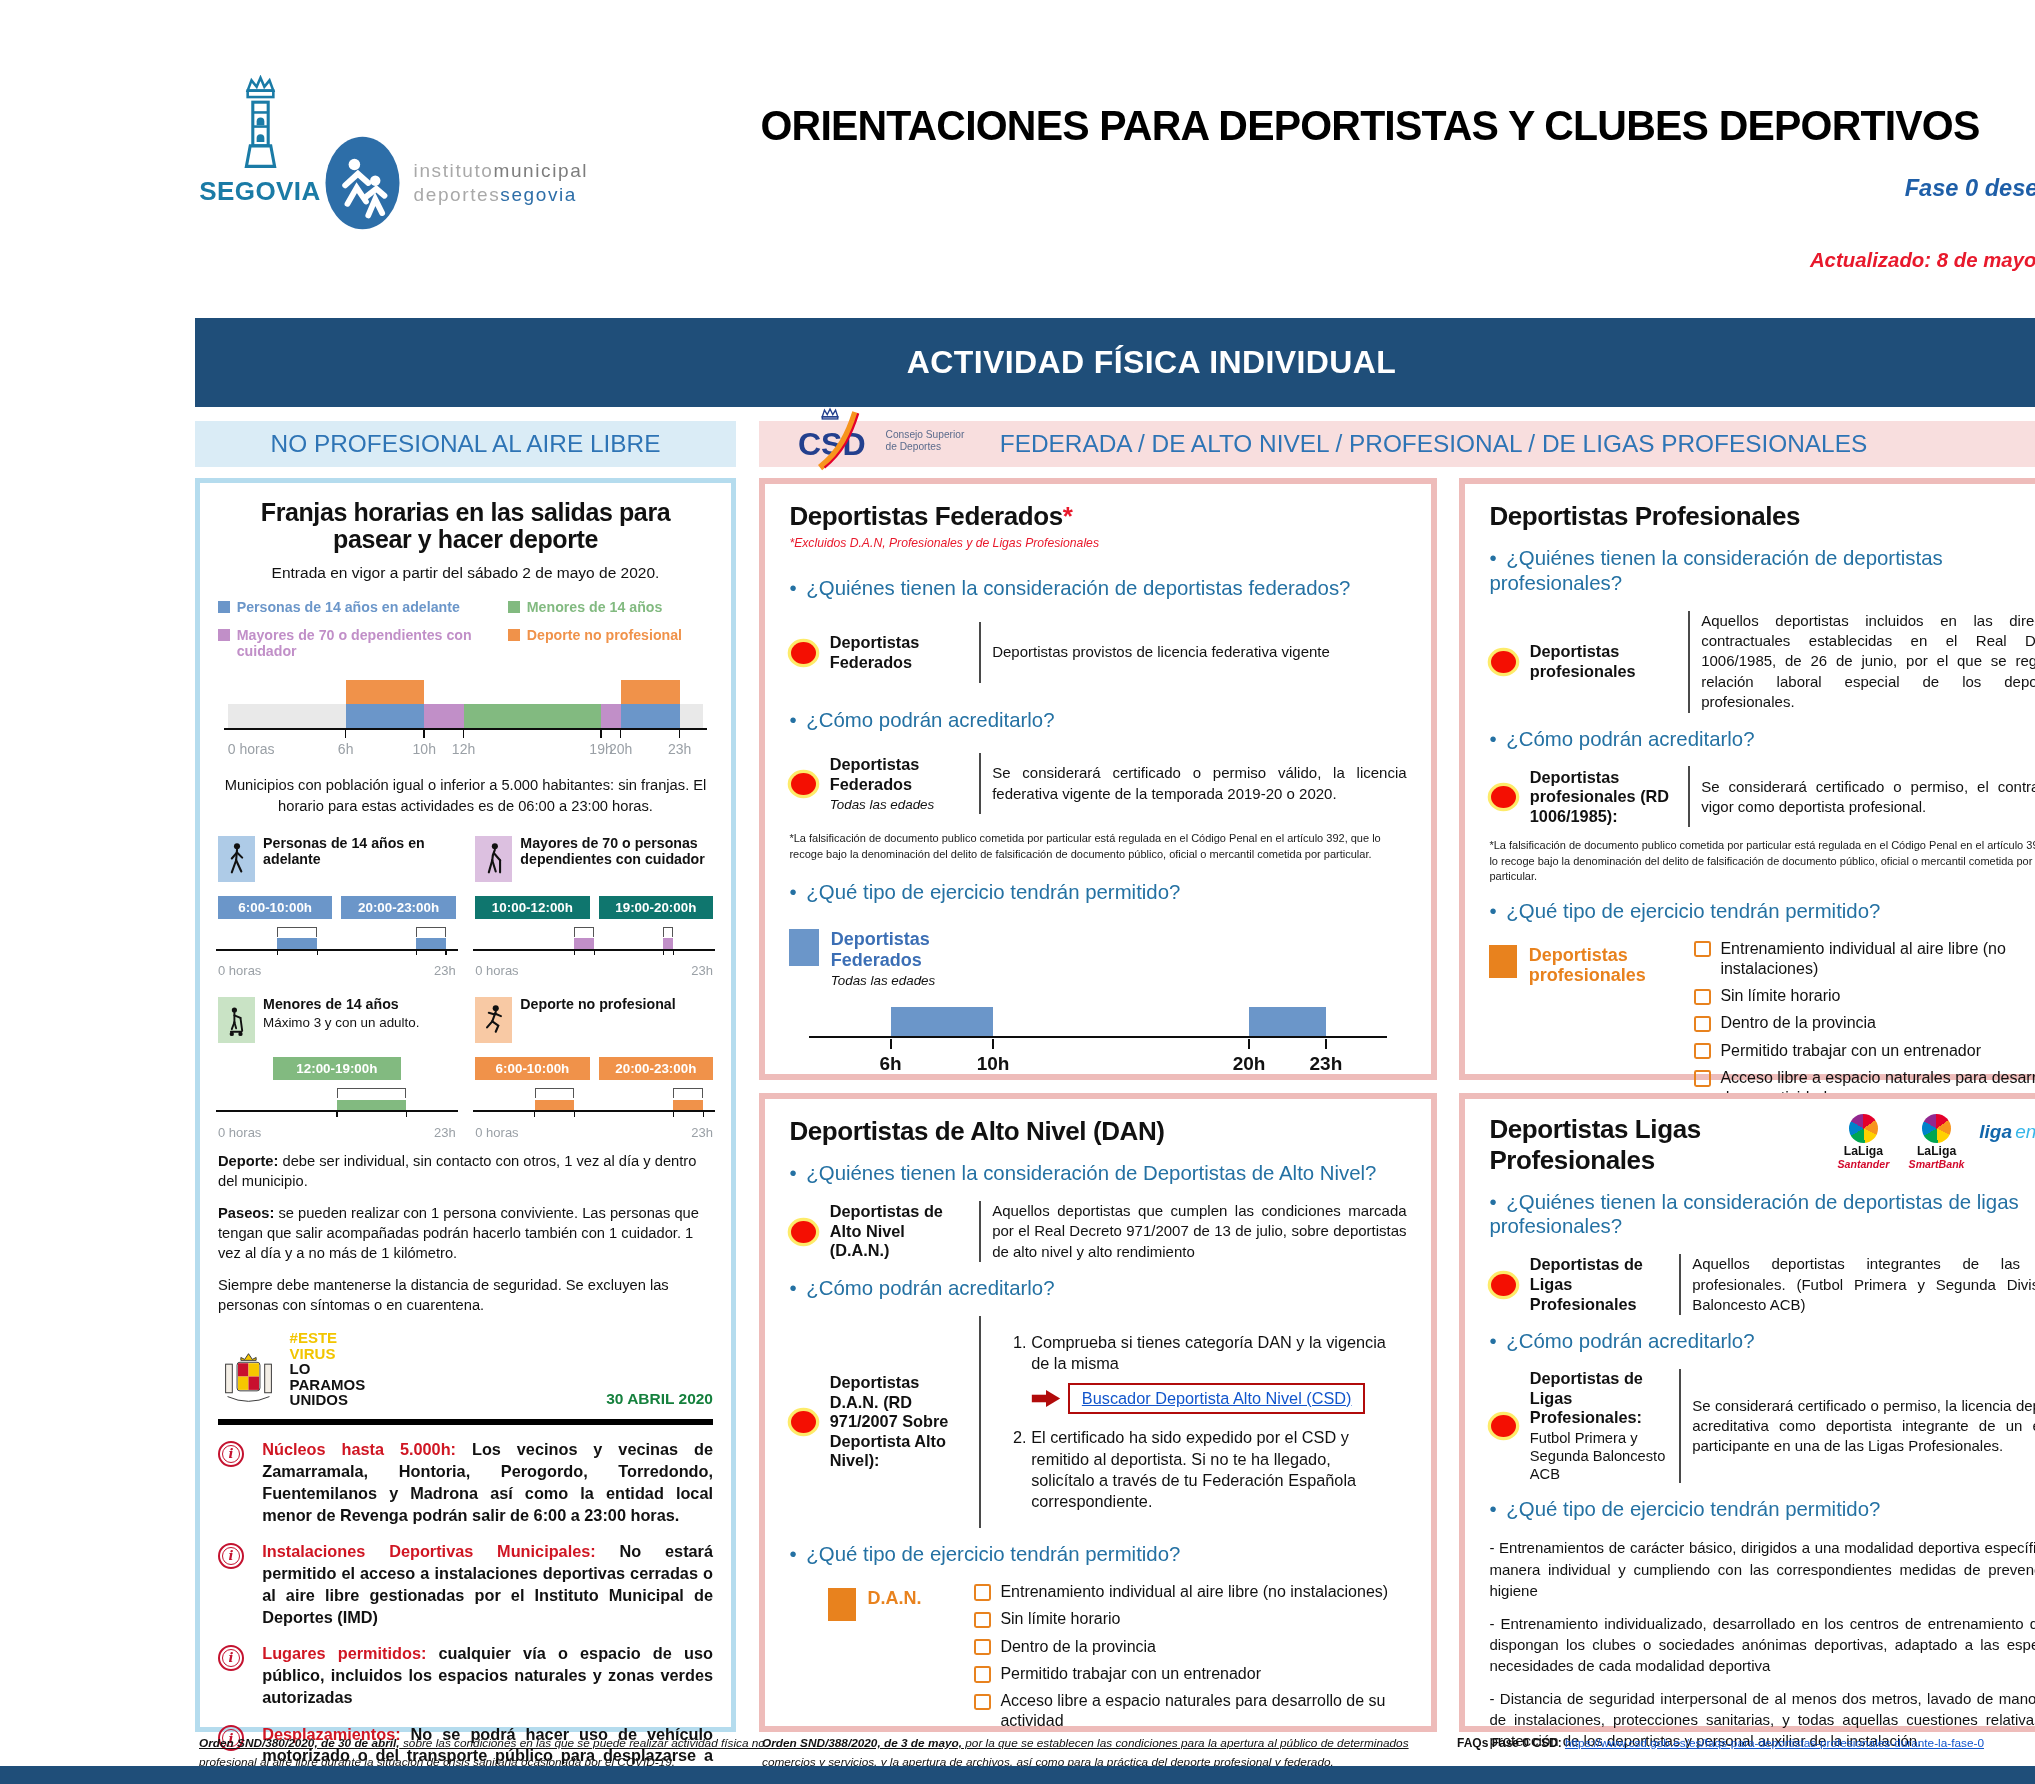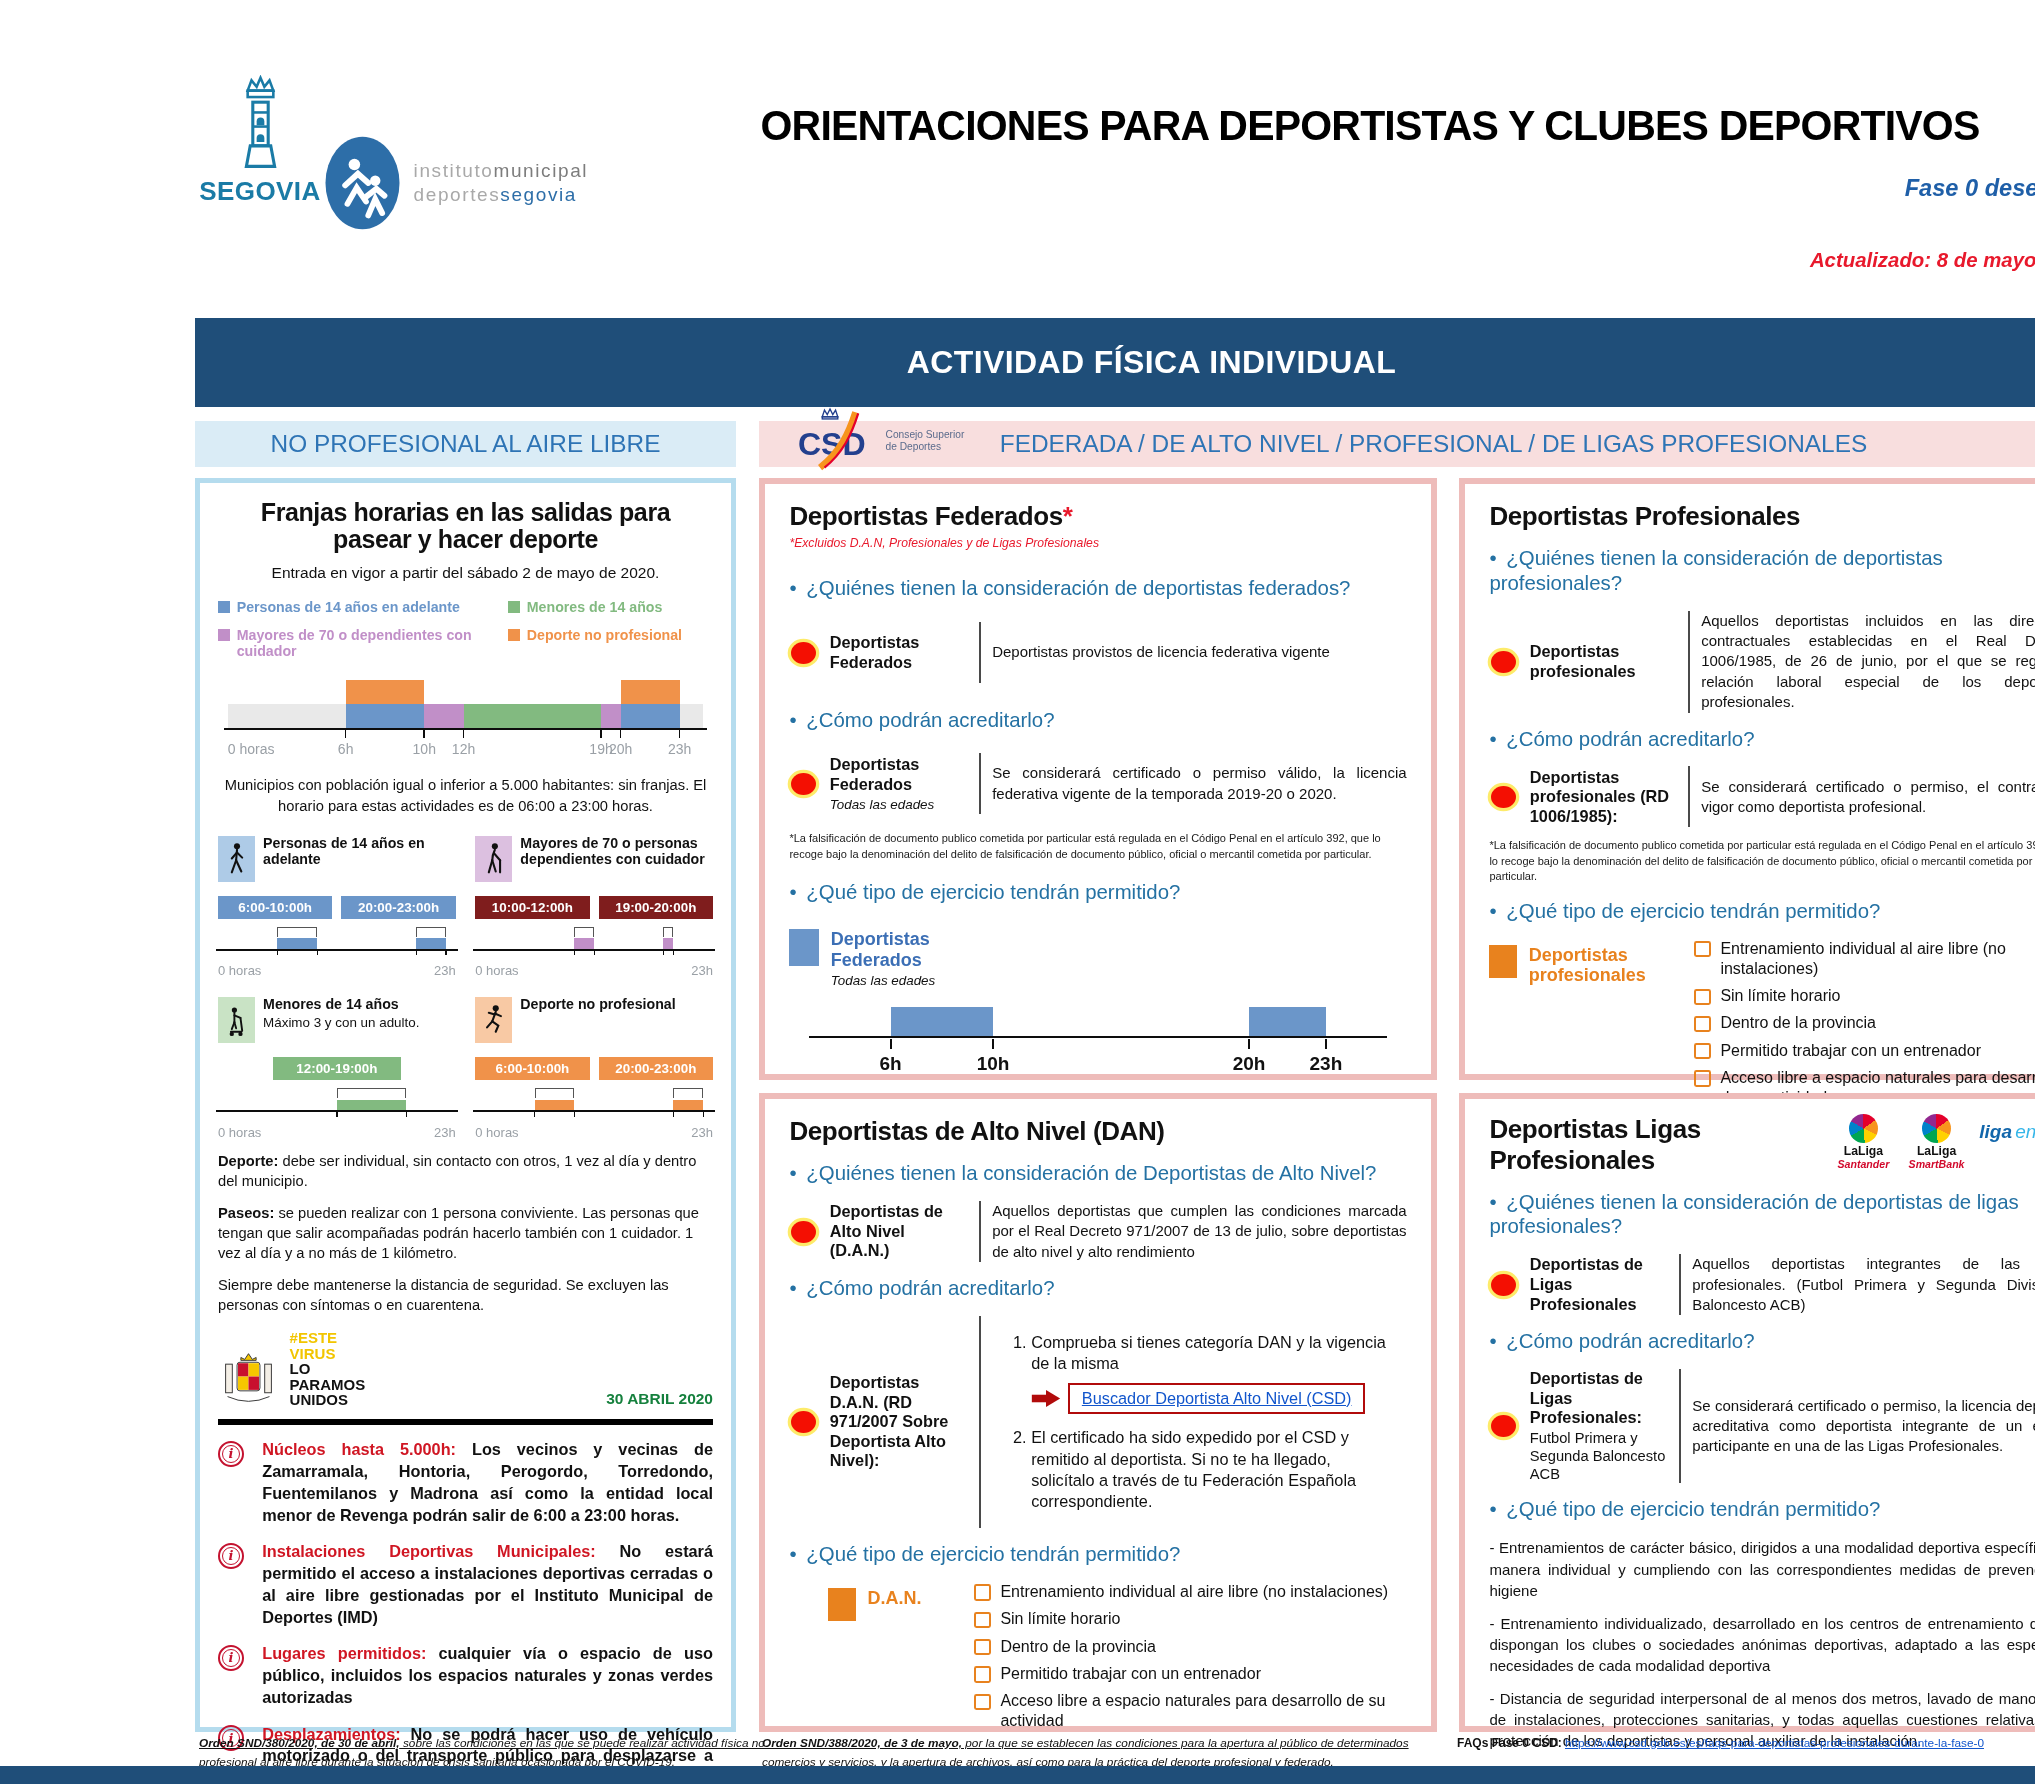--- a/index.html
+++ b/index.html
@@ -48,21 +48,21 @@
   .groups{display:grid;grid-template-columns:1fr 1fr;column-gap:19.5px;row-gap:19px;}
   .group-head{display:flex;gap:8.1px;align-items:flex-start;min-height:52px;}
   .gicon{width:37px;height:46px;flex:none;display:flex;align-items:center;justify-content:center;}
   .gicon svg{width:26px;height:37px;}
   .g0 .gicon{background:#aecbe7}.g1 .gicon{background:#dcc0e0}.g2 .gicon{background:#c9e3c5}.g3 .gicon{background:#f8c9a4}
   .gtitle{font-size:14.2px;font-weight:800;line-height:1.12;}
   .gsub{font-size:13.4px;font-weight:400;line-height:1.15;margin-top:1.6px;}
   .badges{display:flex;gap:9px;margin-top:8.1px;}
   .badges.single{padding:0 23%;}
   .badge{flex:1;text-align:center;color:#fff;font-weight:800;font-size:13.4px;padding:4.1px 0.8px;white-space:nowrap;}
-  .g0 .badge{background:#6b96c9}.g1 .badge{background:#7f1d1d}.g2 .badge{background:#82ba80}.g3 .badge{background:#f0924a}
+  .g0 .badge{background:#6b96c9}.g1 .badge{background:#0f766e}.g2 .badge{background:#82ba80}.g3 .badge{background:#f0924a}
   .mini-ends{display:flex;justify-content:space-between;font-size:13px;color:#9aa0a6;margin-top:4.1px;}
   .note{font-size:14.7px;line-height:1.38;margin:11.4px 0;text-align:left;}
   .note b{font-weight:800;}
   .campaign{display:flex;align-items:flex-end;gap:10.6px;margin-top:14.7px;}
   .campaign svg{width:61px;height:61px;}
   .ev{display:flex;flex-direction:column;line-height:1.03;font-weight:800;font-size:15px;}
   .ev .y{color:#f2c500;}
   .camp-date{margin-left:auto;font-weight:800;font-size:15.5px;color:#15803d;}
   .blackline{height:5.7px;background:#000;margin:11.4px 0 3.3px;}
   .alert{display:grid;grid-template-columns:32px 1fr;gap:12.2px;margin:14.7px 0;}

